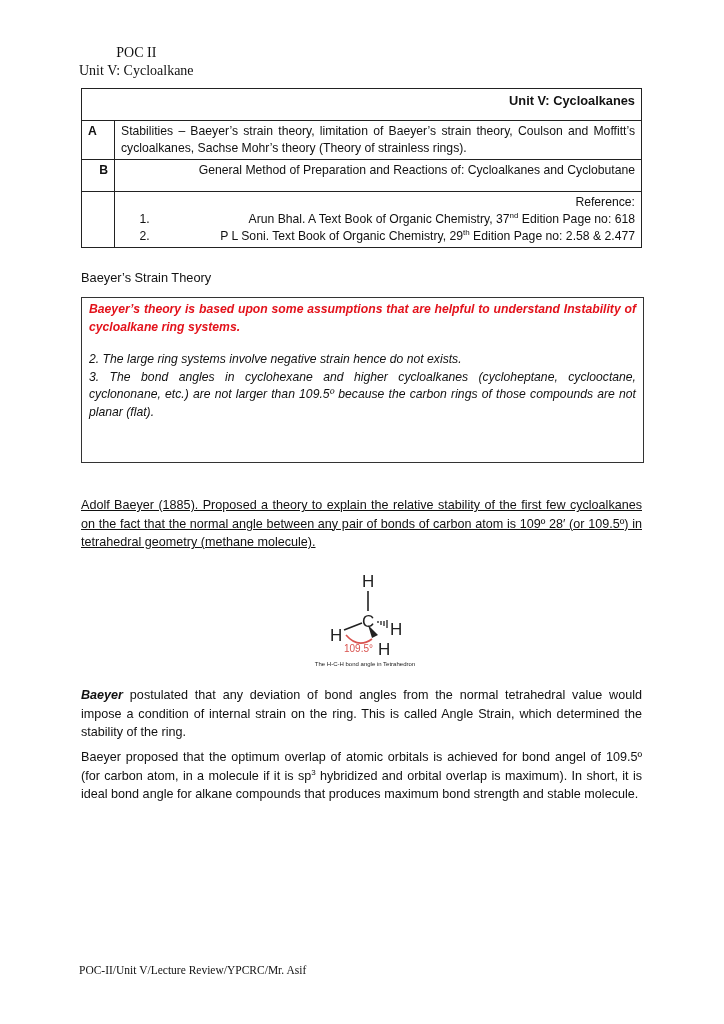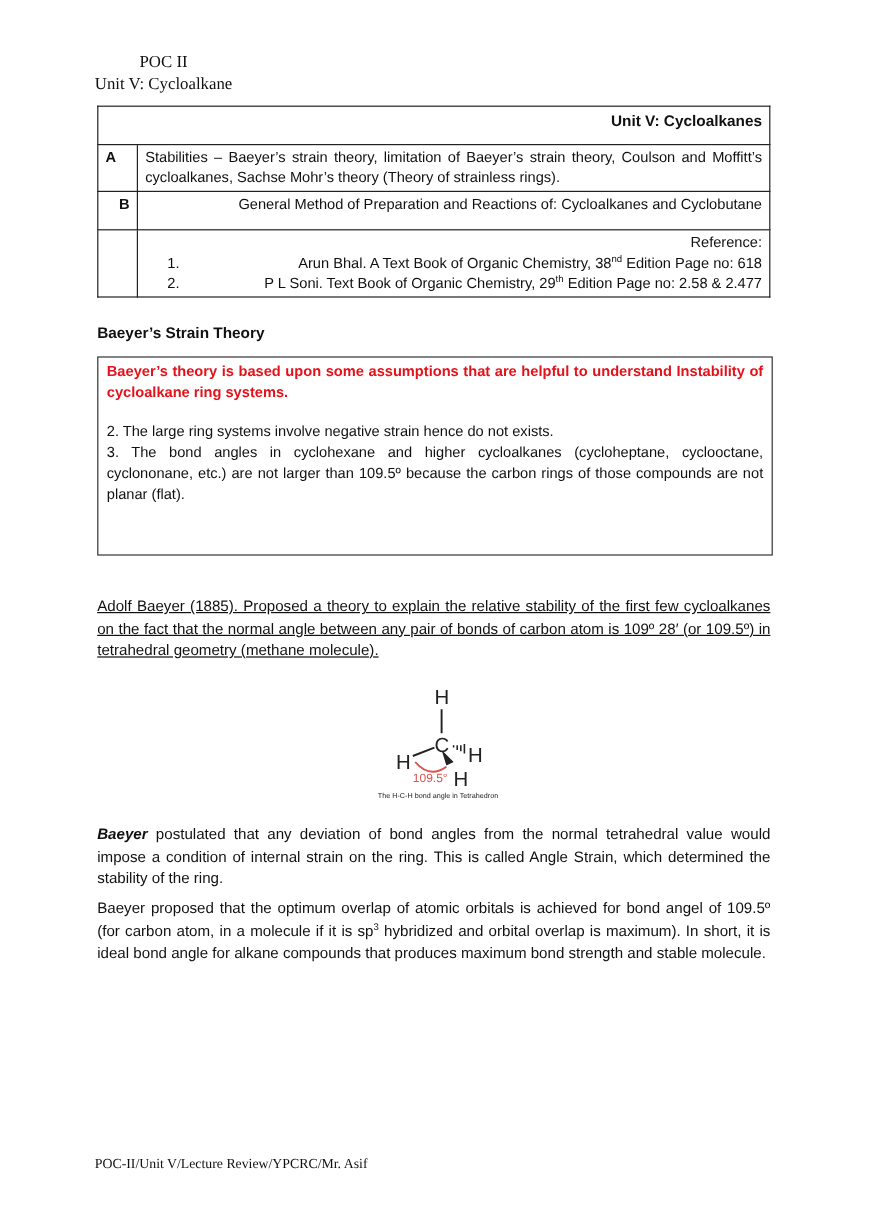--- a/index.html
+++ b/index.html
@@ -14,25 +14,25 @@
   #unit-table td { border: 1.2px solid #222; vertical-align: top; padding: 2px 6px; line-height: 17px; text-align: right; }
   #unit-table td.c1 { width: 20px; font-weight: bold; }
   #unit-table .title-row td { height: 26px; font-weight: bold; font-size: 12.8px; padding-top: 3px; }
   #unit-table .row-a td { height: 30px; text-align: justify; }
   #unit-table .row-b td { height: 27px; }
   #unit-table .row-ref td { height: 50px; }
   .ref-list { margin: 0; padding-left: 32px; }
   .ref-list li { line-height: 17px; }
   sup { font-size: 8px; line-height: 0; }
 
-  #strain-heading { left: 81px; top: 270px; font-size: 12.8px; font-weight: bold; }
+  #strain-heading { left: 81px; top: 270px; font-size: 12.8px; font-weight: normal; }
 
   #assumption-box { left: 81px; top: 297px; width: 547px; height: 158px; border: 1.2px solid #333; padding: 3px 7px; font-size: 12.2px; line-height: 17.5px; text-align: justify; }
   #assumption-box .red { color: #e3121b; font-weight: bold; }
-  #assumption-box p { margin: 0; }
+  #assumption-box p { margin: 0; font-style: italic; }
   #assumption-box .gap { height: 15px; }
 
   .para { left: 81px; width: 561px; font-size: 12.6px; line-height: 18.5px; text-align: justify; margin: 0; }
   #para1 { top: 496px; text-decoration: underline; }
   #para2 { top: 686px; }
   #para3 { top: 748px; }
 
   #figure { left: 300px; top: 565px; width: 130px; height: 110px; }
   #fig-caption { font-size: 6px; text-align: center; color: #222; position: absolute; left: 0; top: 96px; width: 130px; }
 
@@ -57,21 +57,21 @@
   </tr>
   <tr class="row-b">
     <td class="c1">B</td>
     <td>General Method of Preparation and Reactions of: Cycloalkanes and Cyclobutane</td>
   </tr>
   <tr class="row-ref">
     <td class="c1"></td>
     <td>
       <div>Reference:</div>
       <ol class="ref-list">
-        <li><span>Arun Bhal. A Text Book of Organic Chemistry, 38</span><sup>nd</sup><span> Edition Page no: 618</span></li>
+        <li><span>Arun Bhal. A Text Book of Organic Chemistry, 37</span><sup>nd</sup><span> Edition Page no: 618</span></li>
         <li><span>P L Soni. Text Book of Organic Chemistry, 29</span><sup>th</sup><span> Edition Page no: 2.58 &amp; 2.477</span></li>
       </ol>
     </td>
   </tr>
 </tbody>
   </table>
 
 <div id="strain-heading" class="abs sans">Baeyer’s Strain Theory</div>
 
 <div id="assumption-box" class="abs sans">

